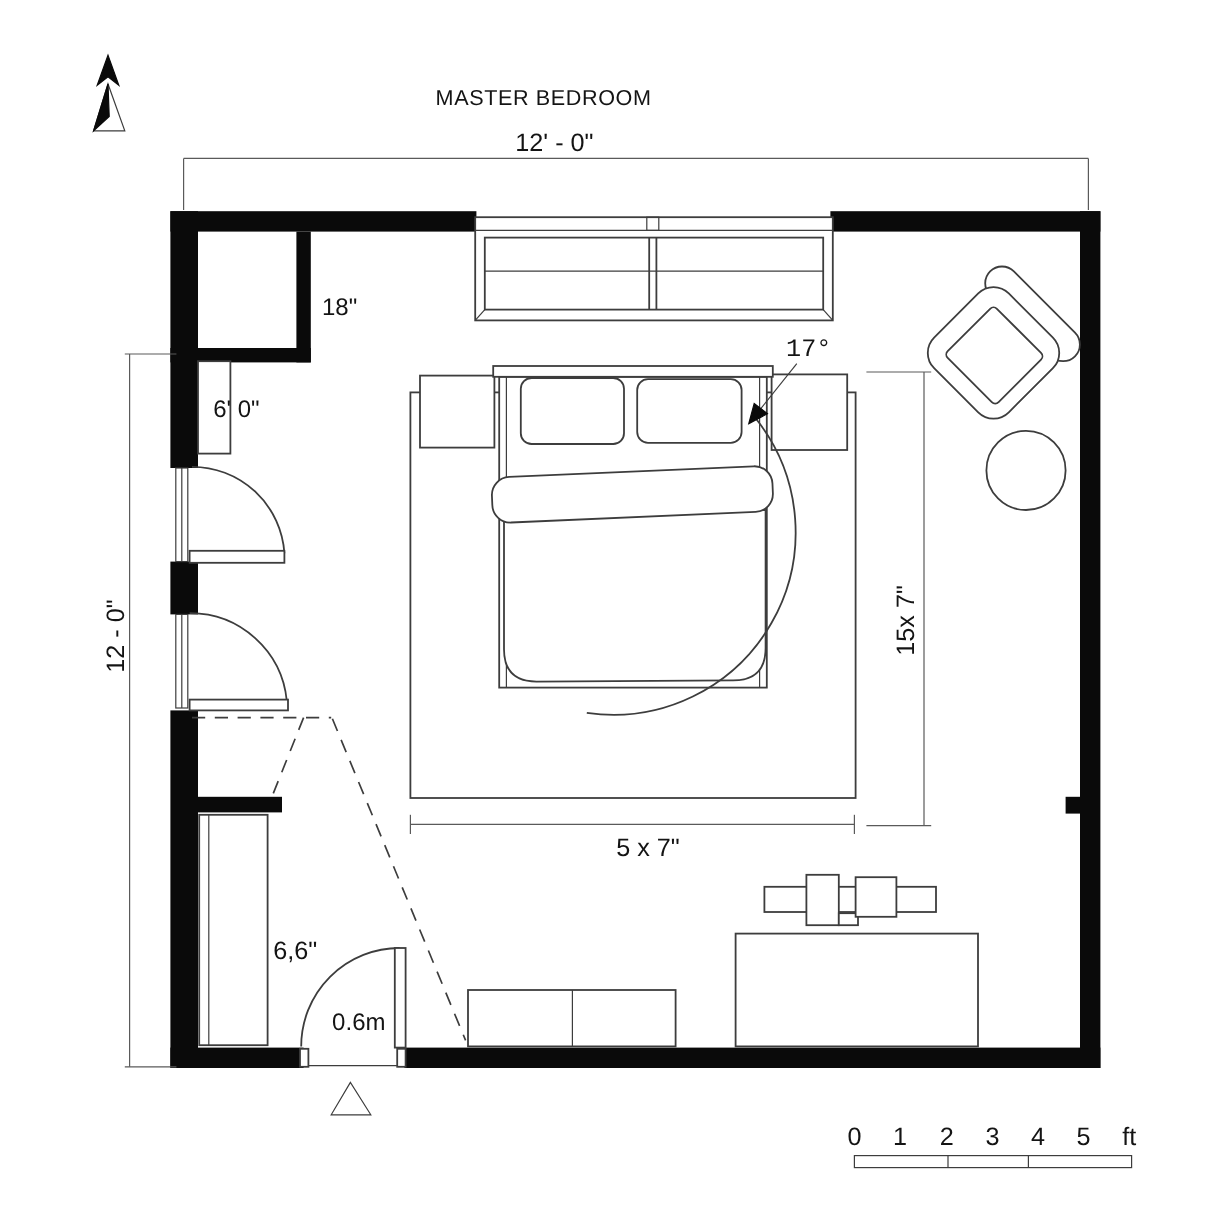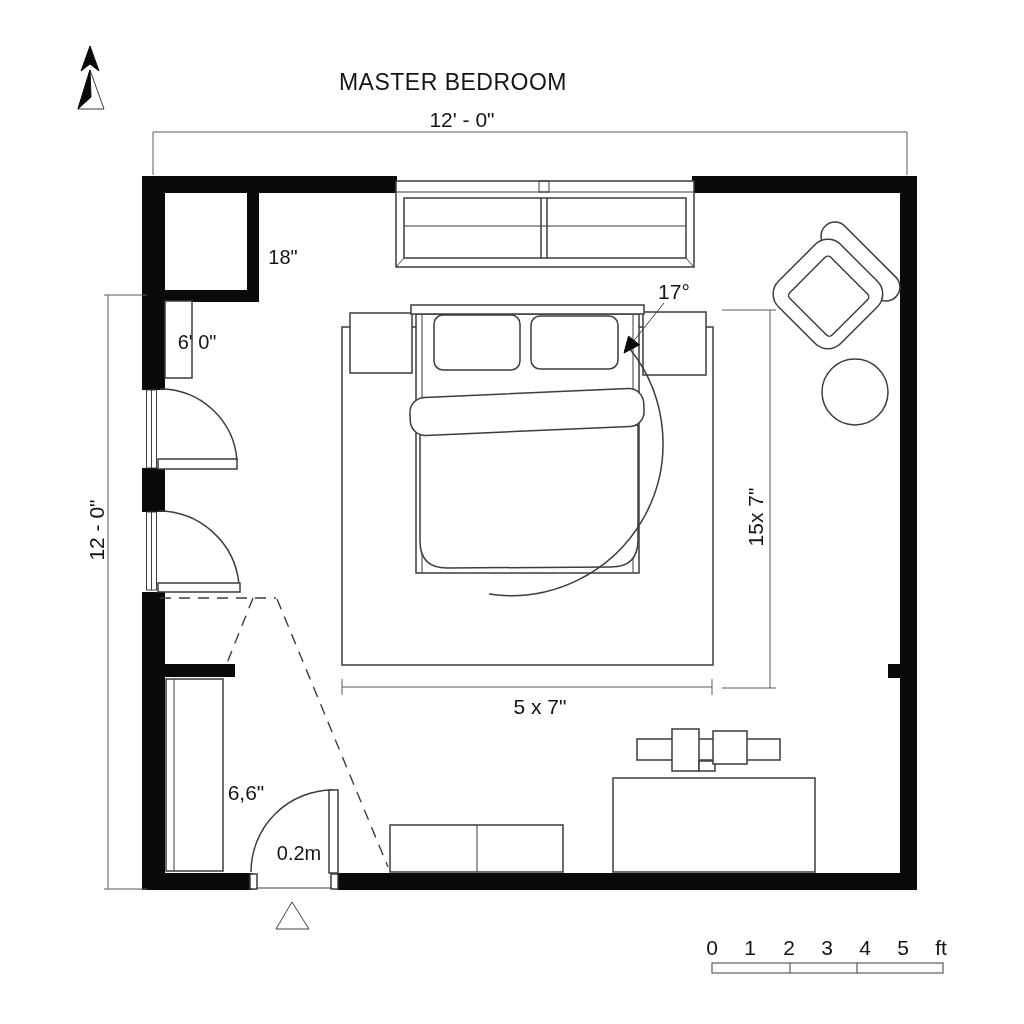--- a/index.html
+++ b/index.html
@@ -8,21 +8,21 @@
   .plan svg{position:absolute;left:0;top:0;}
   .wall{fill:#0a0a0a;stroke:none;}
   .ln{fill:none;stroke:#3d3d3d;stroke-width:1.5;}
   .lnf{fill:#ffffff;stroke:#3d3d3d;stroke-width:1.5;}
   .thin{fill:none;stroke:#3d3d3d;stroke-width:1;}
   .dim{fill:none;stroke:#5a5a5a;stroke-width:1;}
   .dash{fill:none;stroke:#3d3d3d;stroke-width:1.4;stroke-dasharray:11 8;}
   .solid{fill:#0a0a0a;stroke:#0a0a0a;stroke-width:1;}
   .lbl{position:absolute;white-space:nowrap;transform:translate(-50%,-50%);
        font-size:20px;color:#141414;}
-  .lbl.big{font-size:23px;letter-spacing:0.5px;}
+  .lbl.big{font-size:18px;letter-spacing:0.5px;}
   .lbl.med{font-size:21px;}
   .lbl.rot{transform:translate(-50%,-50%) rotate(-90deg);}
 </style>
 </head>
 <body>
 
 <div class="plan">
 
   <svg width="1024" height="1024" viewBox="0 0 1024 1024">
 
@@ -157,23 +157,23 @@
     </g>
   </svg>
 
   <div class="lbl big" style="left:453px;top:82px;">MASTER BEDROOM</div>
   <div class="lbl med" style="left:462px;top:120px;">12' - 0"</div>
   <div class="lbl med rot" style="left:97px;top:530px;">12 - 0"</div>
   <div class="lbl med rot" style="left:756px;top:517px;">15x 7"</div>
   <div class="lbl med" style="left:540px;top:707px;">5 x 7"</div>
   <div class="lbl" style="left:283px;top:257px;">18"</div>
   <div class="lbl" style="left:197px;top:342px;">6' 0"</div>
-  <div class="lbl med" style="left:674px;top:292px;">17°</div>
+  <div class="lbl med" style="left:674px;top:292px;font-family:Liberation Mono, monospace;">17°</div>
   <div class="lbl med" style="left:246px;top:793px;">6,6"</div>
-  <div class="lbl" style="left:299px;top:853px;">0.2m</div>
+  <div class="lbl" style="left:299px;top:853px;">0.6m</div>
 
   <div class="lbl med" style="left:712px;top:948px;">0</div>
   <div class="lbl med" style="left:750px;top:948px;">1</div>
   <div class="lbl med" style="left:789px;top:948px;">2</div>
   <div class="lbl med" style="left:827px;top:948px;">3</div>
   <div class="lbl med" style="left:865px;top:948px;">4</div>
   <div class="lbl med" style="left:903px;top:948px;">5</div>
   <div class="lbl med" style="left:941px;top:948px;text-align:center;">ft</div>
 
 </div>

